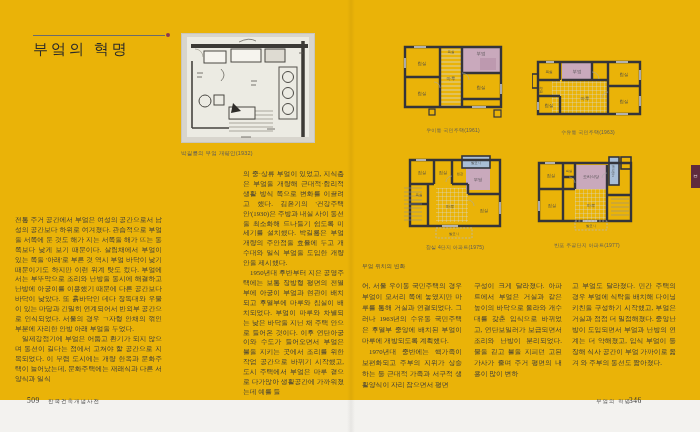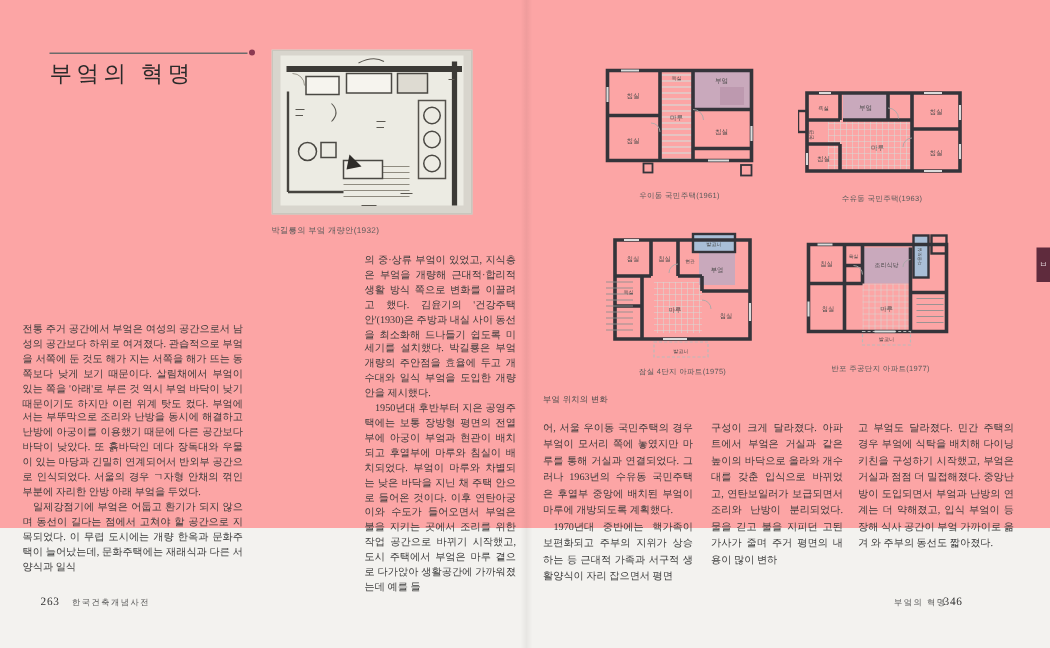--- a/index.html
+++ b/index.html
@@ -1,17 +1,17 @@
 <!DOCTYPE html>
 <html><head>
 <meta charset="utf-8">
 <style>
   html,body{margin:0;padding:0;}
   body{width:700px;height:432px;overflow:hidden;background:#f3f2ef;}
-  .spread{position:relative;width:700px;height:352px;background:#fca5a5;
+  .spread{position:relative;width:700px;height:400px;background:#eab308;
     font-family:"Liberation Serif","DejaVu Serif",serif;color:#3a3a3a;}
   .gutter{position:absolute;left:347px;top:0;width:8px;height:432px;
     background:linear-gradient(90deg,rgba(0,0,0,0) 0%,rgba(0,0,0,.05) 50%,rgba(0,0,0,0) 100%);}
   
   .title-rule{position:absolute;left:33px;top:35px;width:132px;height:1px;background:#6b6b6b;}
   .accent-dot{position:absolute;left:166px;top:33px;width:4px;height:4px;border-radius:50%;background:#8c3a52;}
   .page-title{position:absolute;left:33px;top:40px;font-size:15px;letter-spacing:3px;color:#2a2a2a;}
   
   .sketch{position:absolute;left:181px;top:33px;width:134px;height:110px;background:#d8d5cd;
     box-shadow:0 0 0 1px #c9c6bd inset;}
@@ -89,21 +89,21 @@
 
   <div class="col l-col1">
     <p>전통 주거 공간에서 부엌은 여성의 공간으로서 남성의 공간보다 하위로 여겨졌다. 관습적으로 부엌을 서쪽에 둔 것도 해가 지는 서쪽을 해가 뜨는 동쪽보다 낮게 보기 때문이다. 살림채에서 부엌이 있는 쪽을 '아래'로 부른 것 역시 부엌 바닥이 낮기 때문이기도 하지만 이런 위계 탓도 컸다. 부엌에서는 부뚜막으로 조리와 난방을 동시에 해결하고 난방에 아궁이를 이용했기 때문에 다른 공간보다 바닥이 낮았다. 또 흙바닥인 데다 장독대와 우물이 있는 마당과 긴밀히 연계되어서 반외부 공간으로 인식되었다. 서울의 경우 ㄱ자형 안채의 꺾인 부분에 자리한 안방 아래 부엌을 두었다.</p>
     <p class="ind">일제강점기에 부엌은 어둡고 환기가 되지 않으며 동선이 길다는 점에서 고쳐야 할 공간으로 지목되었다. 이 무렵 도시에는 개량 한옥과 문화주택이 늘어났는데, 문화주택에는 재래식과 다른 서양식과 일식</p>
   </div>
   <div class="col l-col2">
     <p>의 중·상류 부엌이 있었고, 지식층은 부엌을 개량해 근대적·합리적 생활 방식 쪽으로 변화를 이끌려고 했다. 김윤기의 '건강주택안'(1930)은 주방과 내실 사이 동선을 최소화해 드나들기 쉽도록 미세기를 설치했다. 박길룡은 부엌 개량의 주안점을 효율에 두고 개수대와 일식 부엌을 도입한 개량안을 제시했다.</p>
     <p class="ind">1950년대 후반부터 지은 공영주택에는 보통 장방형 평면의 전열부에 아궁이 부엌과 현관이 배치되고 후열부에 마루와 침실이 배치되었다. 부엌이 마루와 차별되는 낮은 바닥을 지닌 채 주택 안으로 들어온 것이다. 이후 연탄아궁이와 수도가 들어오면서 부엌은 불을 지키는 곳에서 조리를 위한 작업 공간으로 바뀌기 시작했고, 도시 주택에서 부엌은 마루 곁으로 다가앉아 생활공간에 가까워졌는데 예를 들</p>
   </div>
 
-  <div class="footer f-pagenum fl-num">263</div>
+  <div class="footer f-pagenum fl-num">509</div>
   <div class="f-book fl-book">한국건축개념사전</div>
 
   <div class="plan p1">
     <svg width="102" height="80" viewBox="0 0 102 80">
       <defs>
         <pattern id="hs1" width="4" height="4" patternUnits="userSpaceOnUse">
           <path d="M0,2 H4" stroke="#d6d9d5" stroke-width=".8"></path>
         </pattern>
       </defs>
       <rect x="39" y="4" width="20" height="58" fill="url(#hs1)"></rect>

